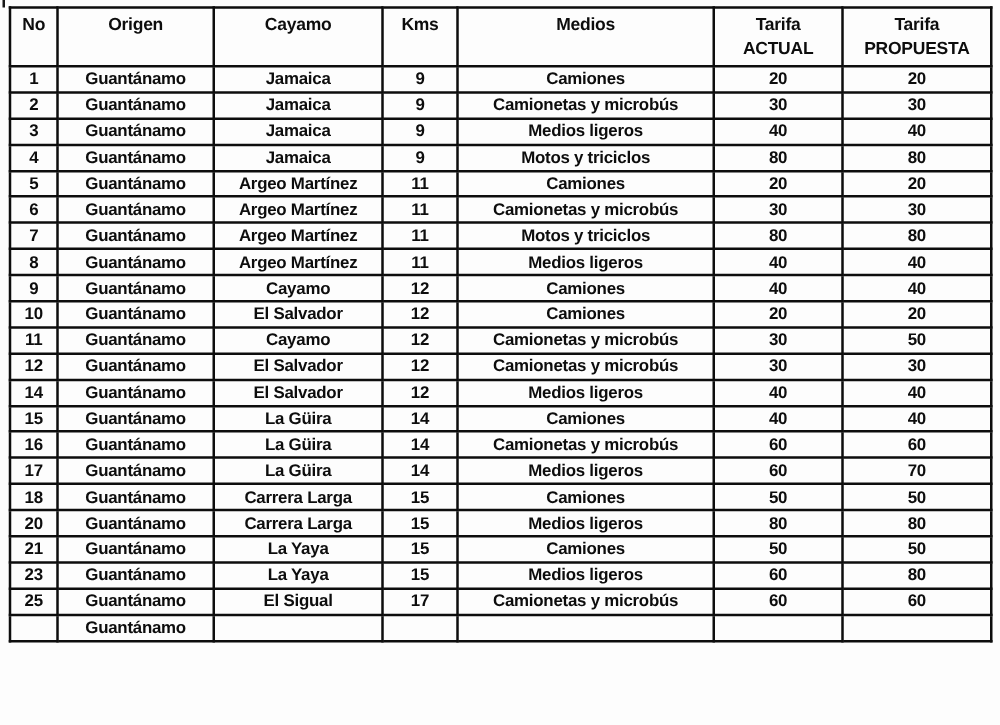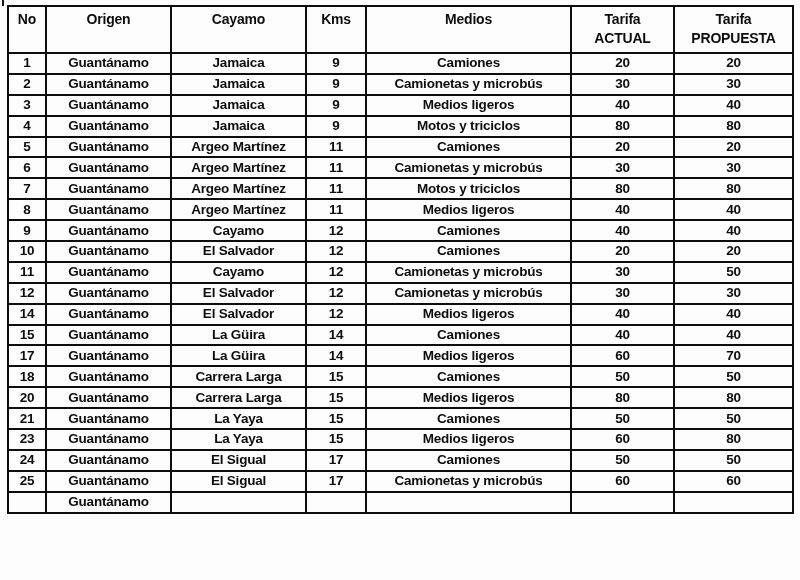--- a/index.html
+++ b/index.html
@@ -222,24 +222,33 @@
         <tr>
           <td>15</td>
           <td>Guantánamo</td>
           <td>La Güira</td>
           <td>14</td>
           <td>Camiones</td>
           <td>40</td>
           <td>40</td>
         </tr>
         <tr>
-          <td>17</td>
+          <td>16</td>
           <td>Guantánamo</td>
           <td>La Güira</td>
           <td>14</td>
+          <td>Camionetas y microbús</td>
+          <td>60</td>
+          <td>60</td>
+        </tr>
+        <tr>
+          <td>17</td>
+          <td>Guantánamo</td>
+          <td>La Güira</td>
+          <td>14</td>
           <td>Medios ligeros</td>
           <td>60</td>
           <td>70</td>
         </tr>
         <tr>
           <td>18</td>
           <td>Guantánamo</td>
           <td>Carrera Larga</td>
           <td>15</td>
           <td>Camiones</td>
@@ -267,33 +276,24 @@
         <tr>
           <td>23</td>
           <td>Guantánamo</td>
           <td>La Yaya</td>
           <td>15</td>
           <td>Medios ligeros</td>
           <td>60</td>
           <td>80</td>
         </tr>
         <tr>
-          <td>24</td>
+          <td>25</td>
           <td>Guantánamo</td>
           <td>El Sigual</td>
           <td>17</td>
-          <td>Camiones</td>
-          <td>50</td>
-          <td>50</td>
-        </tr>
-        <tr>
-          <td>25</td>
-          <td>Guantánamo</td>
-          <td>El Sigual</td>
-          <td>17</td>
           <td>Camionetas y microbús</td>
           <td>60</td>
           <td>60</td>
         </tr>
         <tr>
           <td></td>
           <td>Guantánamo</td>
           <td></td>
           <td></td>
           <td></td>

